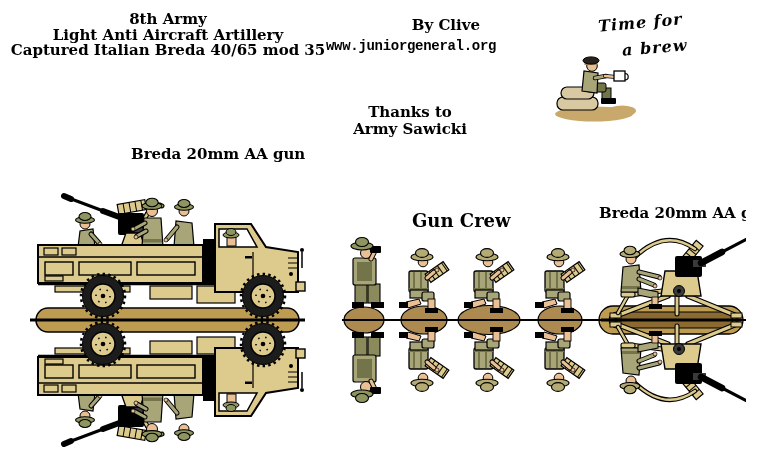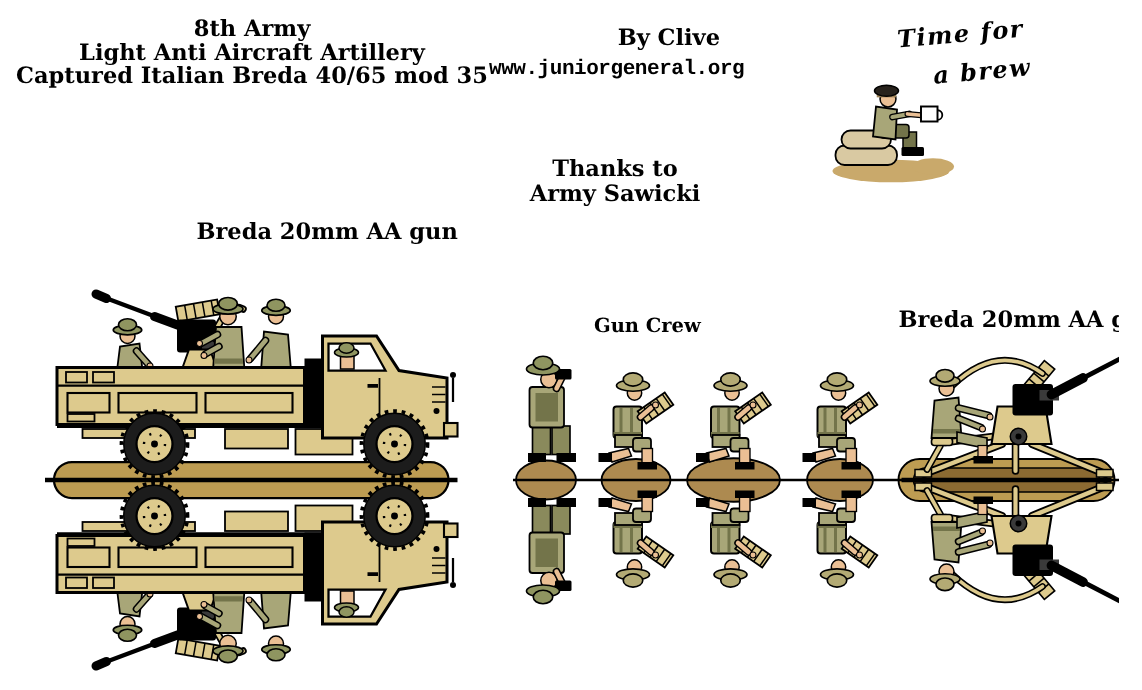--- a/index.html
+++ b/index.html
@@ -10,21 +10,21 @@
   .txt { position:absolute; font-weight:bold; white-space:nowrap; }
   .title-block { left:0; top:12px; width:336px; text-align:center; font-size:15px; line-height:15.5px; }
   .byline     { left:340px; top:16px; width:140px; text-align:right; font-size:15px; }
   .site-url   { left:326px; top:38px; width:168px; text-align:left; font-size:14px;
                 font-family:Liberation Mono, monospace; letter-spacing:-0.3px; }
   .thanks-block { left:330px; top:64px; width:160px; text-align:center; font-size:15px; line-height:17px;margin-top:40px; }
   .hand { font-style:italic; font-size:16px; letter-spacing:1px; transform:rotate(-5deg); }
   .brew-1 { left:598px; top:13px; }
   .brew-2 { left:622px; top:38px; }
   .truck-label { left:131px; top:146px; font-size:15px; line-height:16.5px; }
-  .crew-label  { left:396px; top:210px; font-size:13px; }
+  .crew-label  { left:412px; top:210px; font-size:18px; }
   .gun-label   { left:599px; top:204px; font-size:15px; }
   svg.art { position:absolute; left:0; top:0; }
 
   
   .f-vehicle{fill:var(--vehicle)} .f-strip{fill:var(--strip)} .f-base{fill:var(--base)}
   .f-basedark{fill:var(--basedark)} .f-shirt{fill:var(--shirt)} .f-vest{fill:var(--vest)}
   .f-trouser{fill:var(--trouser)} .f-helmet{fill:var(--helmet)} .f-helmettan{fill:var(--helmettan)}
   .f-skin{fill:var(--skin)} .f-ink{fill:var(--ink)} .f-tire{fill:var(--tire)} .f-mug{fill:var(--mug)}
   .f-sand{fill:var(--sandbag)} .f-ground{fill:var(--ground)} .f-beret{fill:var(--beret)}
   .f-band{fill:var(--beretband)} .f-metal{fill:var(--metal)} .f-win{fill:var(--mug)}

